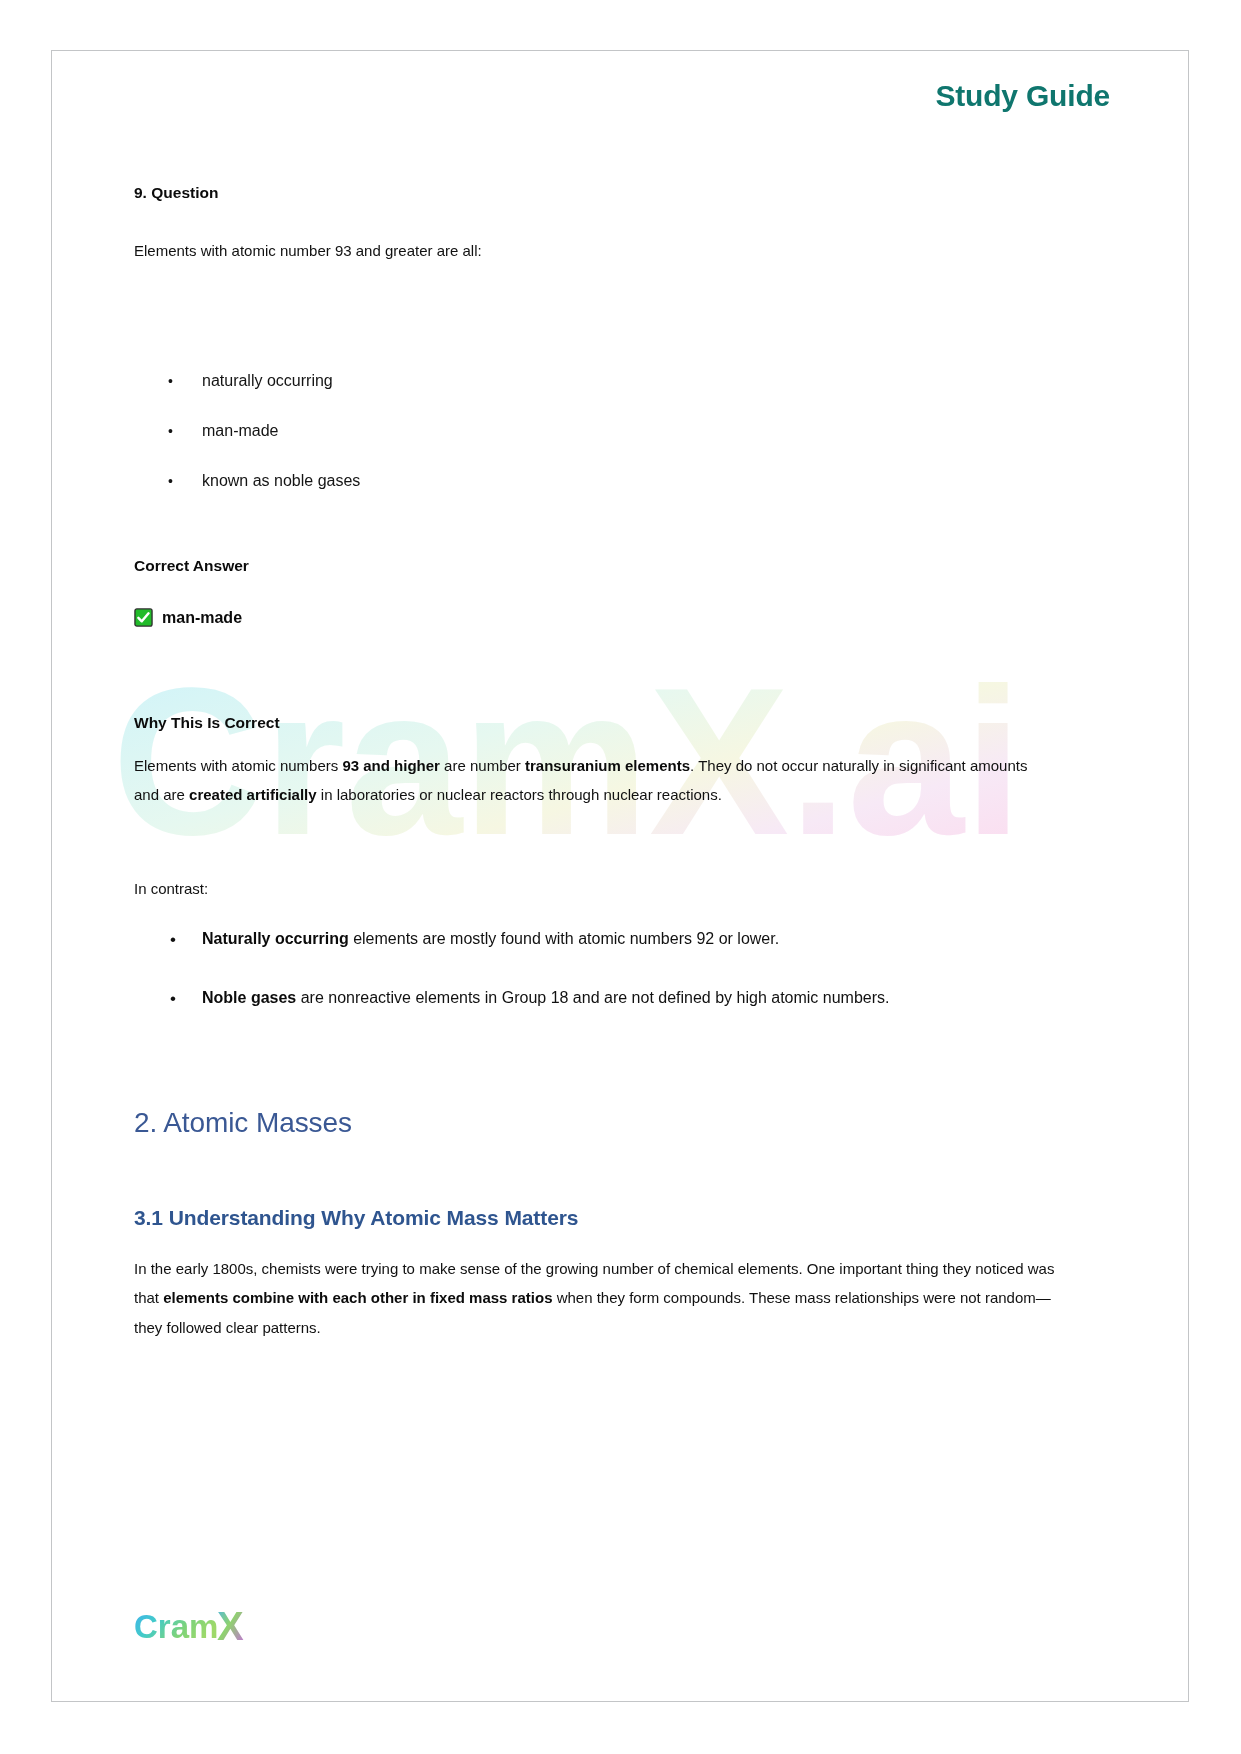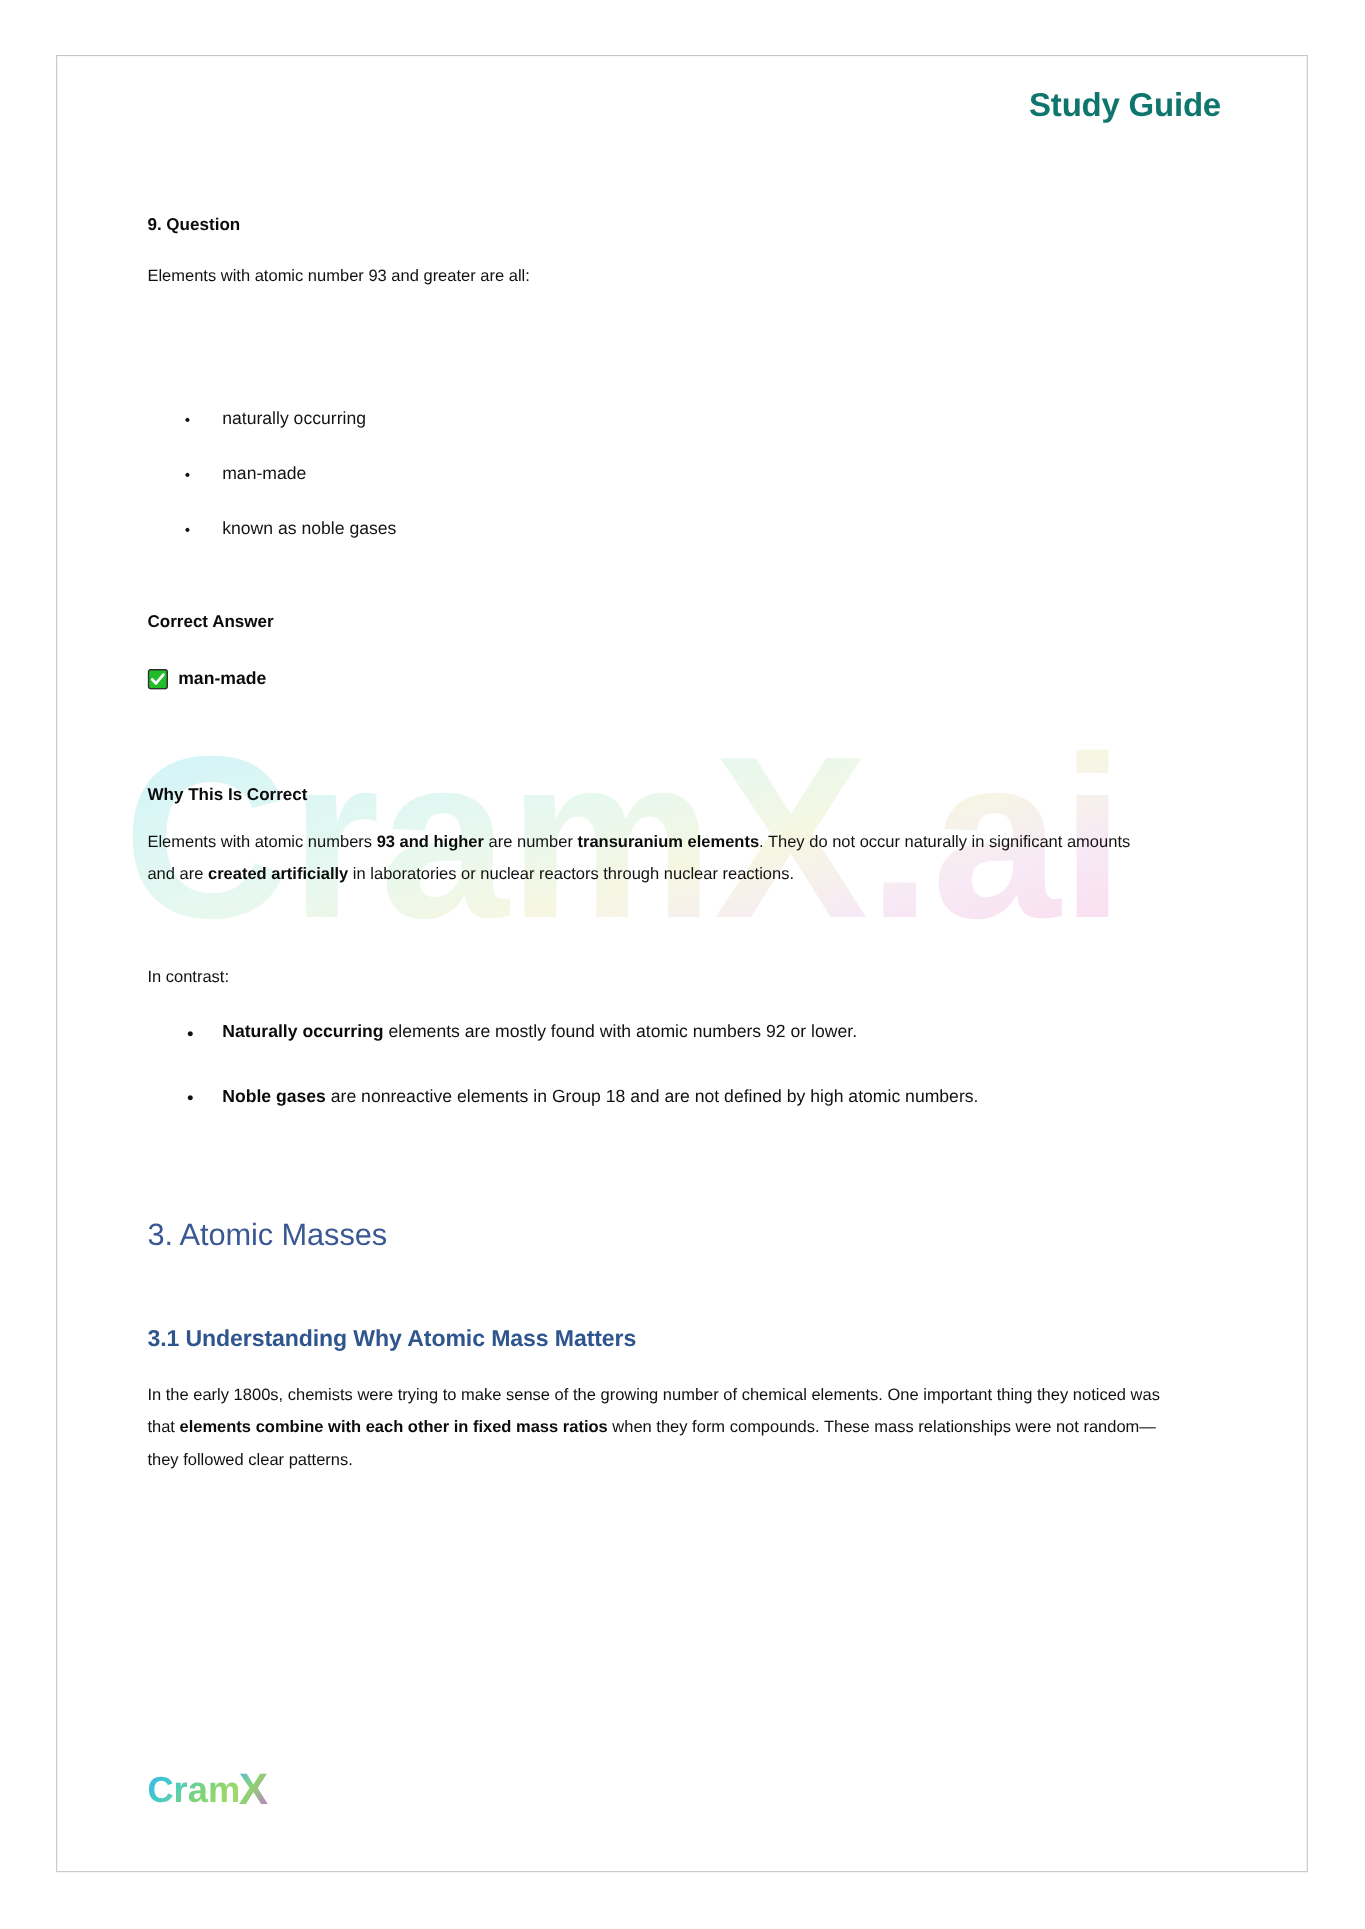--- a/index.html
+++ b/index.html
@@ -173,21 +173,21 @@
             <stop offset="80%" stop-color="#f7e9f6"></stop>
             <stop offset="100%" stop-color="#fbdcef"></stop>
           </linearGradient>
         </defs>
         <text x="0" y="178" font-family="'Liberation Sans', sans-serif" font-size="210" font-weight="bold" fill="url(#wmGrad)">CramX.ai</text>
       </svg>
     </div>
 
     <div class="doc-header">Study Guide</div>
 
-    <div class="block body-col h-bold" style="top:144px;">9. Question</div>
+    <div class="block body-col h-bold" style="top:132px;">9. Question</div>
 
     <div class="block body-col p-text" style="top:185px;">Elements with atomic number 93 and greater are all:</div>
 
 
     <ul class="block body-col choice-list" style="top:305px;">
       <li class="choice-item">
         <span class="dot">•</span>
         <span>naturally occurring</span>
       </li>
       <li class="choice-item">
@@ -222,21 +222,21 @@
       <li class="reason-item">
         <span class="bullet">•</span>
         <b>Naturally occurring</b><span> elements are mostly found with atomic numbers 92 or lower.</span>
       </li>
       <li class="reason-item" style="margin-top:28px;">
         <span class="bullet">•</span>
         <b>Noble gases</b><span> are nonreactive elements in Group 18 and are not defined by high atomic numbers.</span>
       </li>
     </ul>
 
-    <div class="block body-col h-section" style="top:1056px;">3. Atomic Masses</div>
+    <div class="block body-col h-section" style="top:1056px;">2. Atomic Masses</div>
 
     <div class="block body-col h-subsection" style="top:1155px;">3.1 Understanding Why Atomic Mass Matters</div>
 
     <div class="block body-col p-text" style="top:1203px;">
       <span>In the early 1800s, chemists were trying to make sense of the growing number of chemical elements. One important thing they noticed was that </span><b>elements combine with each other in fixed mass ratios</b><span> when they form compounds. These mass relationships were not random—they followed clear patterns.</span>
     </div>
 
     <div class="footer-logo">
       <svg viewBox="0 0 140 42" xmlns="http://www.w3.org/2000/svg">
         <defs>

